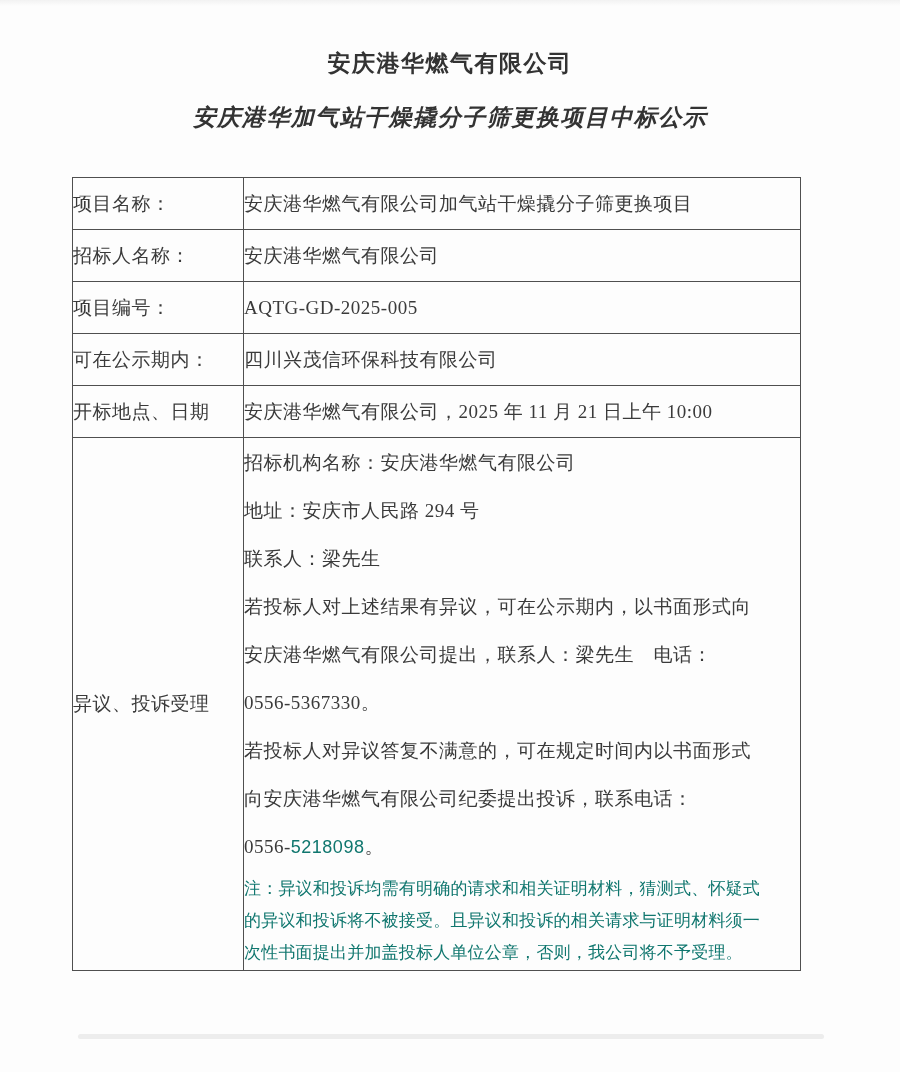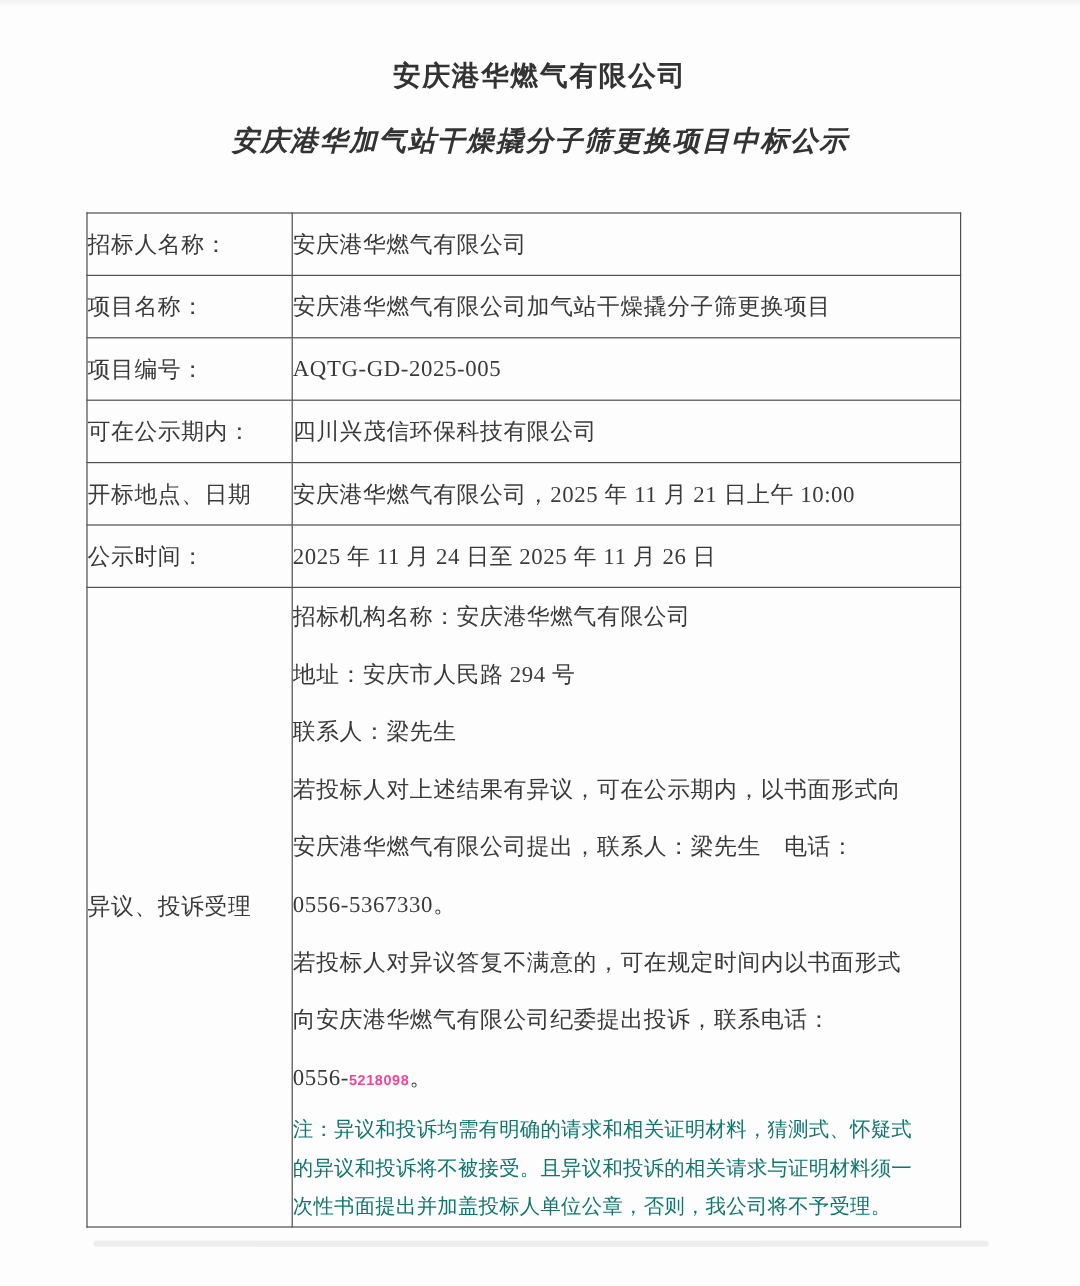--- a/index.html
+++ b/index.html
@@ -77,23 +77,23 @@
     white-space: pre-line;
     letter-spacing: 0.5px;
   }
   .phone-line {
     margin: 0;
     line-height: 48px;
     letter-spacing: 0.5px;
   }
   .phone-strong {
     font-family: "Liberation Sans", "DejaVu Sans", sans-serif;
-    font-weight: 700;
-    font-size: 12px;
-    color: #ec4899;
+    font-weight: 400;
+    font-size: 18px;
+    color: #0f766e;
   }
   .note {
     margin: 2px 0 0 0;
     font-size: 17px;
     line-height: 32px;
     white-space: pre-line;
     letter-spacing: 0.2px;
     color: #0f766e;
   }
   .scan-smear {
@@ -115,42 +115,38 @@
   <h1 class="title title-main">安庆港华燃气有限公司</h1>
   <h2 class="title title-sub">安庆港华加气站干燥撬分子筛更换项目中标公示</h2>
 
   <table class="announce">
     <colgroup>
       <col class="c-label">
       <col class="c-value">
     </colgroup>
     <tbody>
       <tr class="simple-row">
+        <td class="label-cell">项目名称：</td>
+        <td class="value-cell">安庆港华燃气有限公司加气站干燥撬分子筛更换项目</td>
+      </tr>
+      <tr class="simple-row">
         <td class="label-cell">招标人名称：</td>
         <td class="value-cell">安庆港华燃气有限公司</td>
-      </tr>
-      <tr class="simple-row">
-        <td class="label-cell">项目名称：</td>
-        <td class="value-cell">安庆港华燃气有限公司加气站干燥撬分子筛更换项目</td>
       </tr>
       <tr class="simple-row">
         <td class="label-cell">项目编号：</td>
         <td class="value-cell">AQTG-GD-2025-005</td>
       </tr>
       <tr class="simple-row">
         <td class="label-cell">可在公示期内：</td>
         <td class="value-cell">四川兴茂信环保科技有限公司</td>
       </tr>
       <tr class="simple-row">
         <td class="label-cell">开标地点、日期</td>
         <td class="value-cell">安庆港华燃气有限公司，2025 年 11 月 21 日上午 10:00</td>
-      </tr>
-      <tr class="simple-row">
-        <td class="label-cell">公示时间：</td>
-        <td class="value-cell">2025 年 11 月 24 日至 2025 年 11 月 26 日</td>
       </tr>
       <tr class="big-row">
         <td class="big-label">异议、投诉受理</td>
         <td class="big-value">
           <p class="para">招标机构名称：安庆港华燃气有限公司</p>
           <p class="para">地址：安庆市人民路 294 号</p>
           <p class="para">联系人：梁先生</p>
           <p class="para">若投标人对上述结果有异议，可在公示期内，以书面形式向
 安庆港华燃气有限公司提出，联系人：梁先生　电话：
 0556-5367330。</p>

